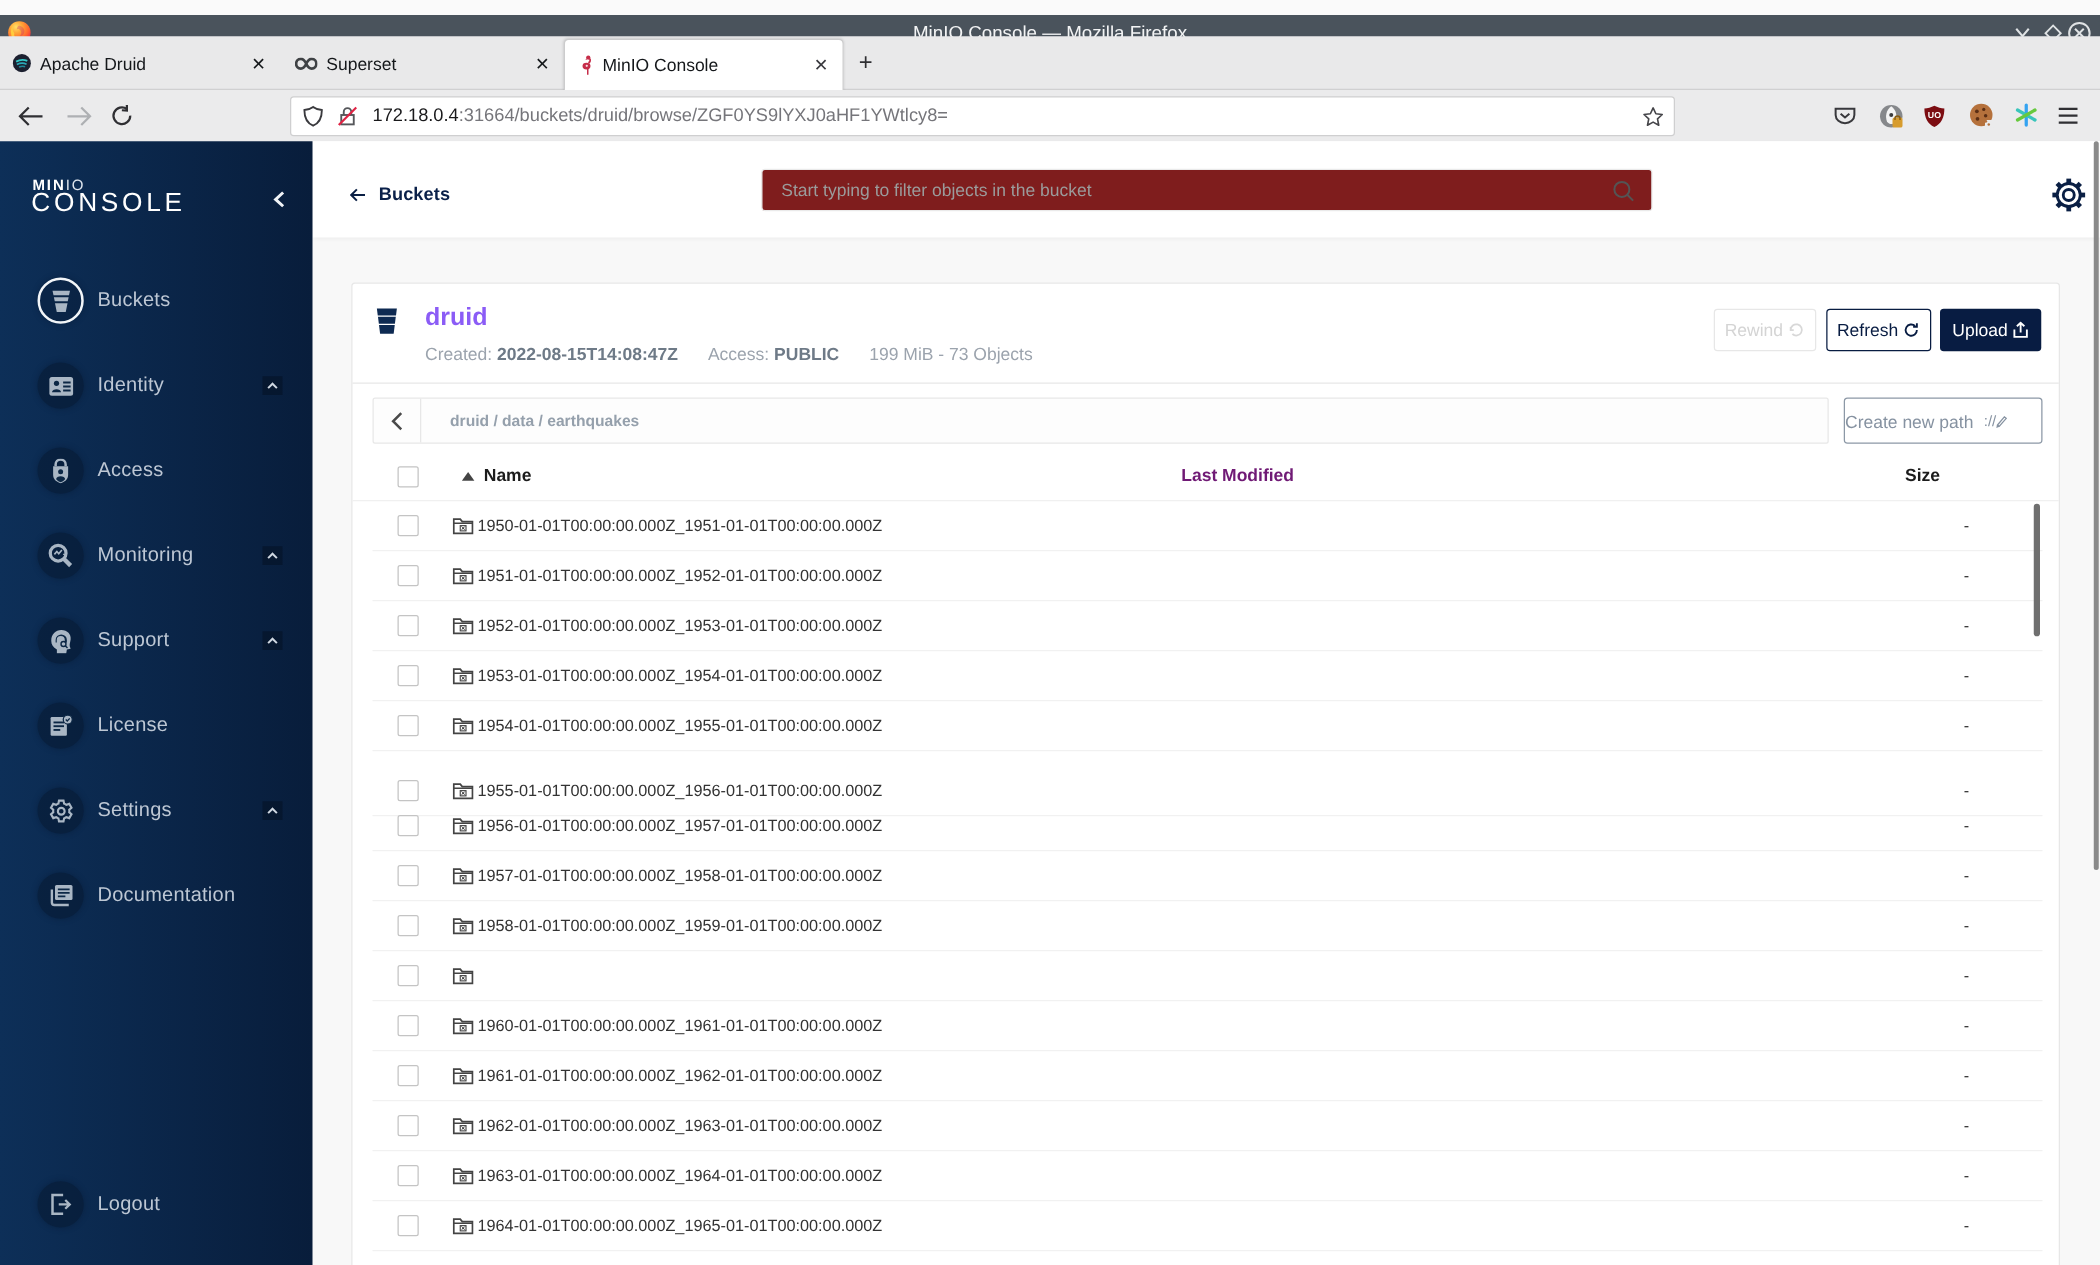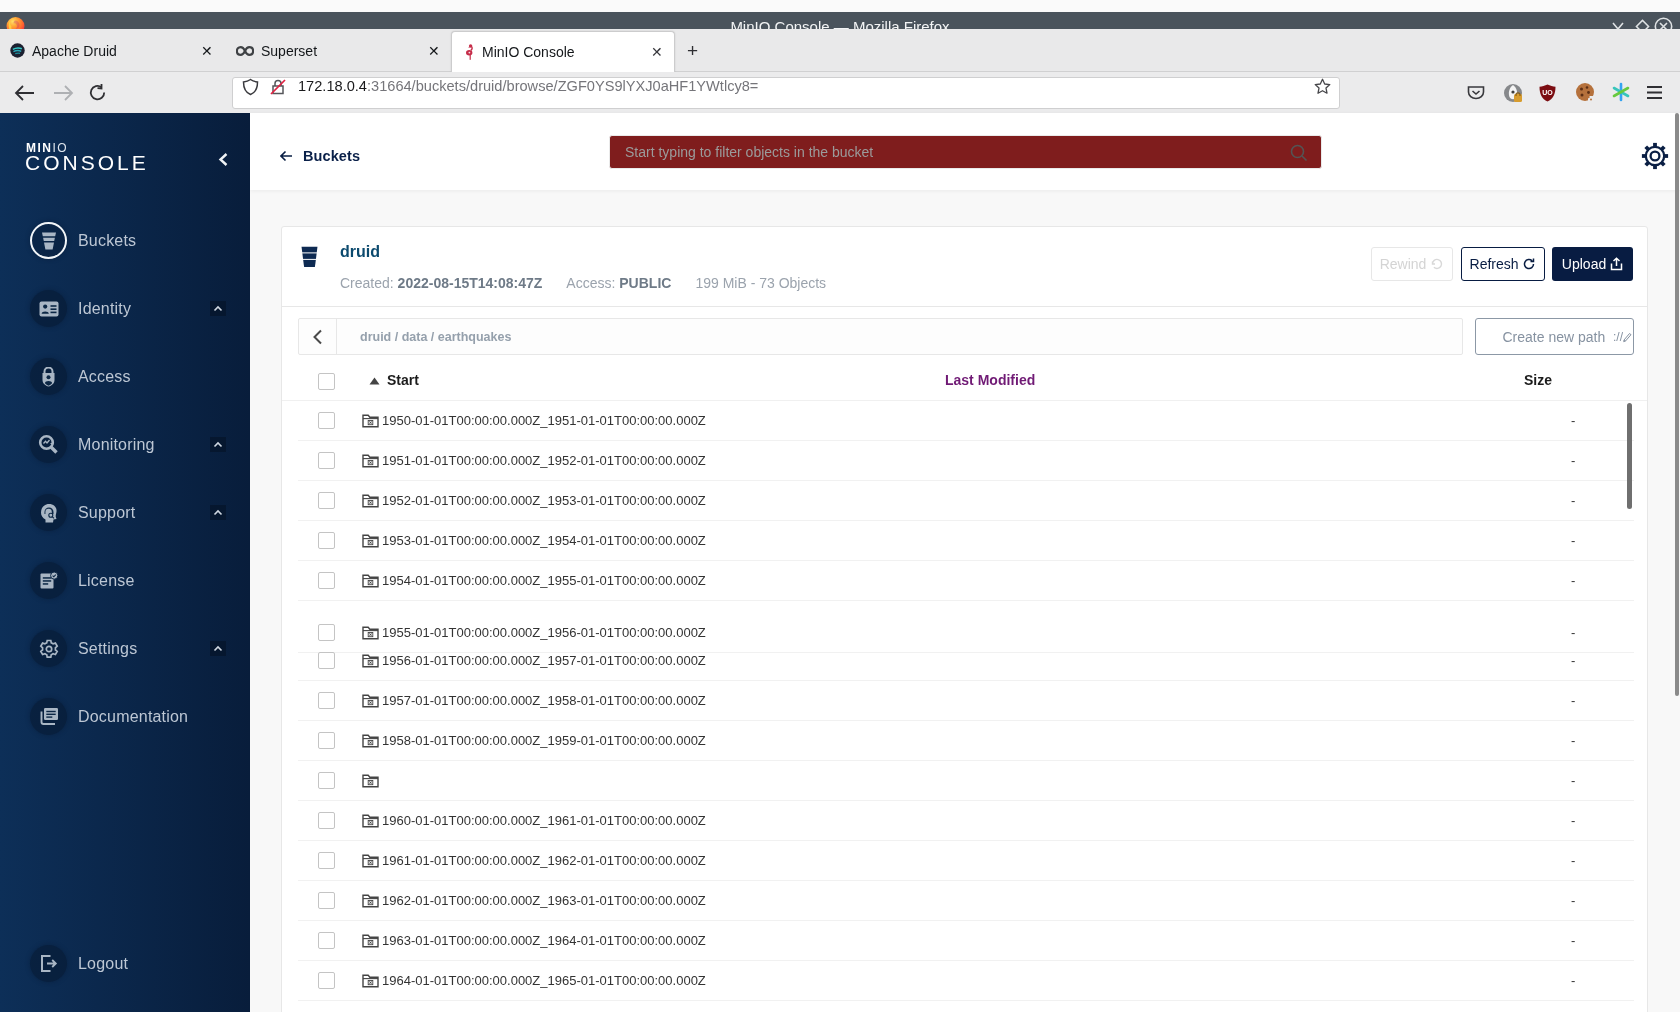--- a/index.html
+++ b/index.html
@@ -7,21 +7,21 @@
   .abs { position:absolute; }
   body { position:relative; background:#fafafa; }
 
   
   #titlebar { position:absolute; left:0; top:12px; width:1680px; height:29px; background:#4a535c; }
   #titlebar .title { position:absolute; left:0; right:0; top:0; height:29px; line-height:29px; text-align:center; color:#f3f4f5; font-size:15px; }
   #tabbar { position:absolute; left:0; top:29px; width:1680px; height:43px; background:#e9e9ea; border-bottom:1px solid #d0d0d1; }
   .tab { position:absolute; top:0; height:43px; display:flex; align-items:center; color:#14171a; font-size:14px; }
   #tab3 { position:absolute; left:451px; top:2px; width:224px; height:41px; background:#ffffff; border:1px solid #cccccd; border-bottom:none; border-radius:4px 4px 0 0; display:flex; align-items:center; font-size:14px; color:#14171a; box-shadow:0 0 2px rgba(0,0,0,.12); }
   #urlbar { position:absolute; left:0; top:72px; width:1680px; height:41px; background:#ebebec; }
-  #urlfield { position:absolute; left:232px; top:5px; width:1108px; height:32px; background:#fff; border:1px solid #cfcfd0; border-radius:3px; display:flex; align-items:flex-start; font-size:14.6px; }
+  #urlfield { position:absolute; left:232px; top:5px; width:1108px; height:32px; background:#fff; border:1px solid #cfcfd0; border-radius:3px; display:flex; align-items:center; font-size:14.6px; }
 
   
   #app { position:absolute; left:0; top:113px; width:1680px; height:899px; background:#f8f8f8; }
   #sidebar { position:absolute; left:0; top:0; width:250px; height:899px; background:linear-gradient(90deg,#0d2f58 0%,#081d3b 100%); }
   .mi { position:absolute; left:0; width:250px; height:48px; }
   .mi .circ { position:absolute; left:30px; top:6px; width:37px; height:37px; border-radius:50%; background:rgba(4,17,36,.42); border:none; box-shadow:0 0 5px rgba(4,17,36,.35); display:flex; align-items:center; justify-content:center; }
   .mi .lbl { position:absolute; left:78px; top:0; height:49px; line-height:49px; color:#bdc7d4; font-size:16px; letter-spacing:.2px; }
   .mi .chev { position:absolute; left:210px; top:17px; width:16px; height:15px; background:rgba(4,16,34,.55); display:flex; align-items:center; justify-content:center; }
   #main-header { position:absolute; left:250px; top:0; width:1430px; height:77px; background:#fff; box-shadow:0 1px 4px rgba(0,0,0,.06); }
   #card { position:absolute; left:281px; top:113px; width:1367px; height:800px; background:#fff; border:1px solid #e7e7e7; border-radius:3px; }
@@ -183,21 +183,21 @@
         <circle r="4.4" fill="none" stroke="#0a1f44" stroke-width="2.3"></circle>
       </svg>
   </div>
 
   <div id="card">
 
     <svg class="abs" style="left:17px;top:19px" width="21" height="22" viewBox="0 0 21 22">
         <path d="M2.5 0.8 H18.5 L15.9 21 H5.1 Z" fill="#0e2a52"></path>
         <path d="M1.8 6.9 H19.2 M2.6 13.4 H18.6" stroke="#fff" stroke-width="1"></path>
       </svg>
-    <div class="abs" style="left:58px;top:16px;font-size:16px;font-weight:bold;color:#0c4a6e;">druid</div>
+    <div class="abs" style="left:58px;top:16px;font-size:20px;font-weight:bold;color:#8b5cf6;">druid</div>
     <div class="abs" style="left:58px;top:48px;font-size:14px;color:#9ba3ad;">Created: <b style="color:#6e7a87;">2022-08-15T14:08:47Z</b><span style="margin-left:24px;">Access: </span><b style="color:#6e7a87;">PUBLIC</b><span style="margin-left:24px;">199 MiB - 73 Objects</span></div>
     <div class="abs" style="left:1089px;top:20px;width:82px;height:34px;border:1px solid #e7e7e7;border-radius:3px;color:#d4d4d4;font-size:14px;display:flex;align-items:center;justify-content:center;">Rewind&nbsp;
       <svg width="14" height="14" viewBox="0 0 14 14">
           <path d="M2.5 7 a4.5 4.5 0 1 1 1.4 3.2 M2.5 4.5 V7 H5" stroke="#d8d8d8" stroke-width="1.4" fill="none"></path>
         </svg>
     </div>
     <div class="abs" style="left:1179px;top:20px;width:84px;height:34px;border:1px solid #081C42;border-radius:3px;color:#081C42;font-size:14px;display:flex;align-items:center;justify-content:center;background:#fff;">Refresh&nbsp;
       <svg width="14" height="14" viewBox="0 0 14 14">
           <path d="M11.5 7 a4.5 4.5 0 1 1 -1.4 -3.2 M11.5 1.5 V4.5 H8.5" stroke="#081C42" stroke-width="1.5" fill="none"></path>
         </svg>
@@ -209,32 +209,32 @@
     </div>
     <div class="abs" style="left:0;top:79px;width:1365px;border-top:1px solid #e7e7e7;"></div>
 
     <div class="abs" style="left:16px;top:91px;width:1165px;height:37px;border:1px solid #e7e7e7;border-radius:2px;background:#fdfdfd;">
       <svg class="abs" style="left:13px;top:10px" width="11" height="16" viewBox="0 0 11 16">
           <path d="M9 1.5 L2.5 8 L9 14.5" stroke="#4a4a4a" stroke-width="2" fill="none"></path>
         </svg>
       <div class="abs" style="left:37px;top:0;height:100%;border-left:1px solid #e7e7e7;"></div>
       <div class="abs" style="left:61px;top:11px;font-size:12.5px;color:#95a0ac;font-weight:bold;letter-spacing:0px;">druid / data / earthquakes</div>
     </div>
-    <div class="abs" style="left:1193px;top:91px;width:159px;height:37px;border:1px solid #8c98a6;border-radius:3px;display:flex;align-items:center;justify-content:flex-end;color:#8692a1;font-size:14px;">Create new path&nbsp;&nbsp;
+    <div class="abs" style="left:1193px;top:91px;width:159px;height:37px;border:1px solid #8c98a6;border-radius:3px;display:flex;align-items:center;justify-content:flex-start;color:#8692a1;font-size:14px;">Create new path&nbsp;&nbsp;
       <svg width="20" height="14" viewBox="0 0 20 14">
           <text x="0" y="11" font-size="12" fill="#8692a1" font-family="Liberation Sans">://</text>
           <path d="M11 10 L16.5 3.5 L18 4.7 L12.5 11 Z M11 10 L10.7 11.7 L12.5 11" fill="none" stroke="#8692a1" stroke-width="1"></path>
         </svg>
     </div>
 
     <div class="abs" style="left:36px;top:146px;width:17px;height:17px;border:1px solid #c4c4c4;border-radius:2px;background:#fff;"></div>
     <svg class="abs" style="left:87px;top:150px" width="11" height="8" viewBox="0 0 11 8">
         <path d="M5.5 0.5 L10.5 7.5 L0.5 7.5 Z" fill="#444"></path>
       </svg>
-    <div class="abs" style="left:105px;top:145px;font-size:14px;font-weight:bold;color:#1c1c1c;">Start</div>
+    <div class="abs" style="left:105px;top:145px;font-size:14px;font-weight:bold;color:#1c1c1c;">Name</div>
     <div class="abs" style="left:663px;top:145px;font-size:14px;font-weight:bold;color:#701a75;">Last Modified</div>
     <div class="abs" style="left:1242px;top:145px;font-size:14px;font-weight:bold;color:#1c1c1c;text-align:right;">Size</div>
 
     <div id="rows" class="abs" style="left:0;top:173px;width:1365px;border-top:1px solid #f0f0f0;">
 <div class="row" style="top:0px;">
           <div class="cb"></div>
           <svg class="abs" style="left:64px;top:13px" width="17" height="14" viewBox="0 0 17 14">
             <path d="M1 12.7 V1.3 H6.2 L7.8 3.2 H16 V12.7 Z" fill="none" stroke="#444" stroke-width="1.4"></path>
             <path d="M1 4.6 H16" stroke="#444" stroke-width="1.1"></path>
             <rect x="6.2" y="6.5" width="4.6" height="4.2" fill="#fff" stroke="#444" stroke-width=".9"></rect>

